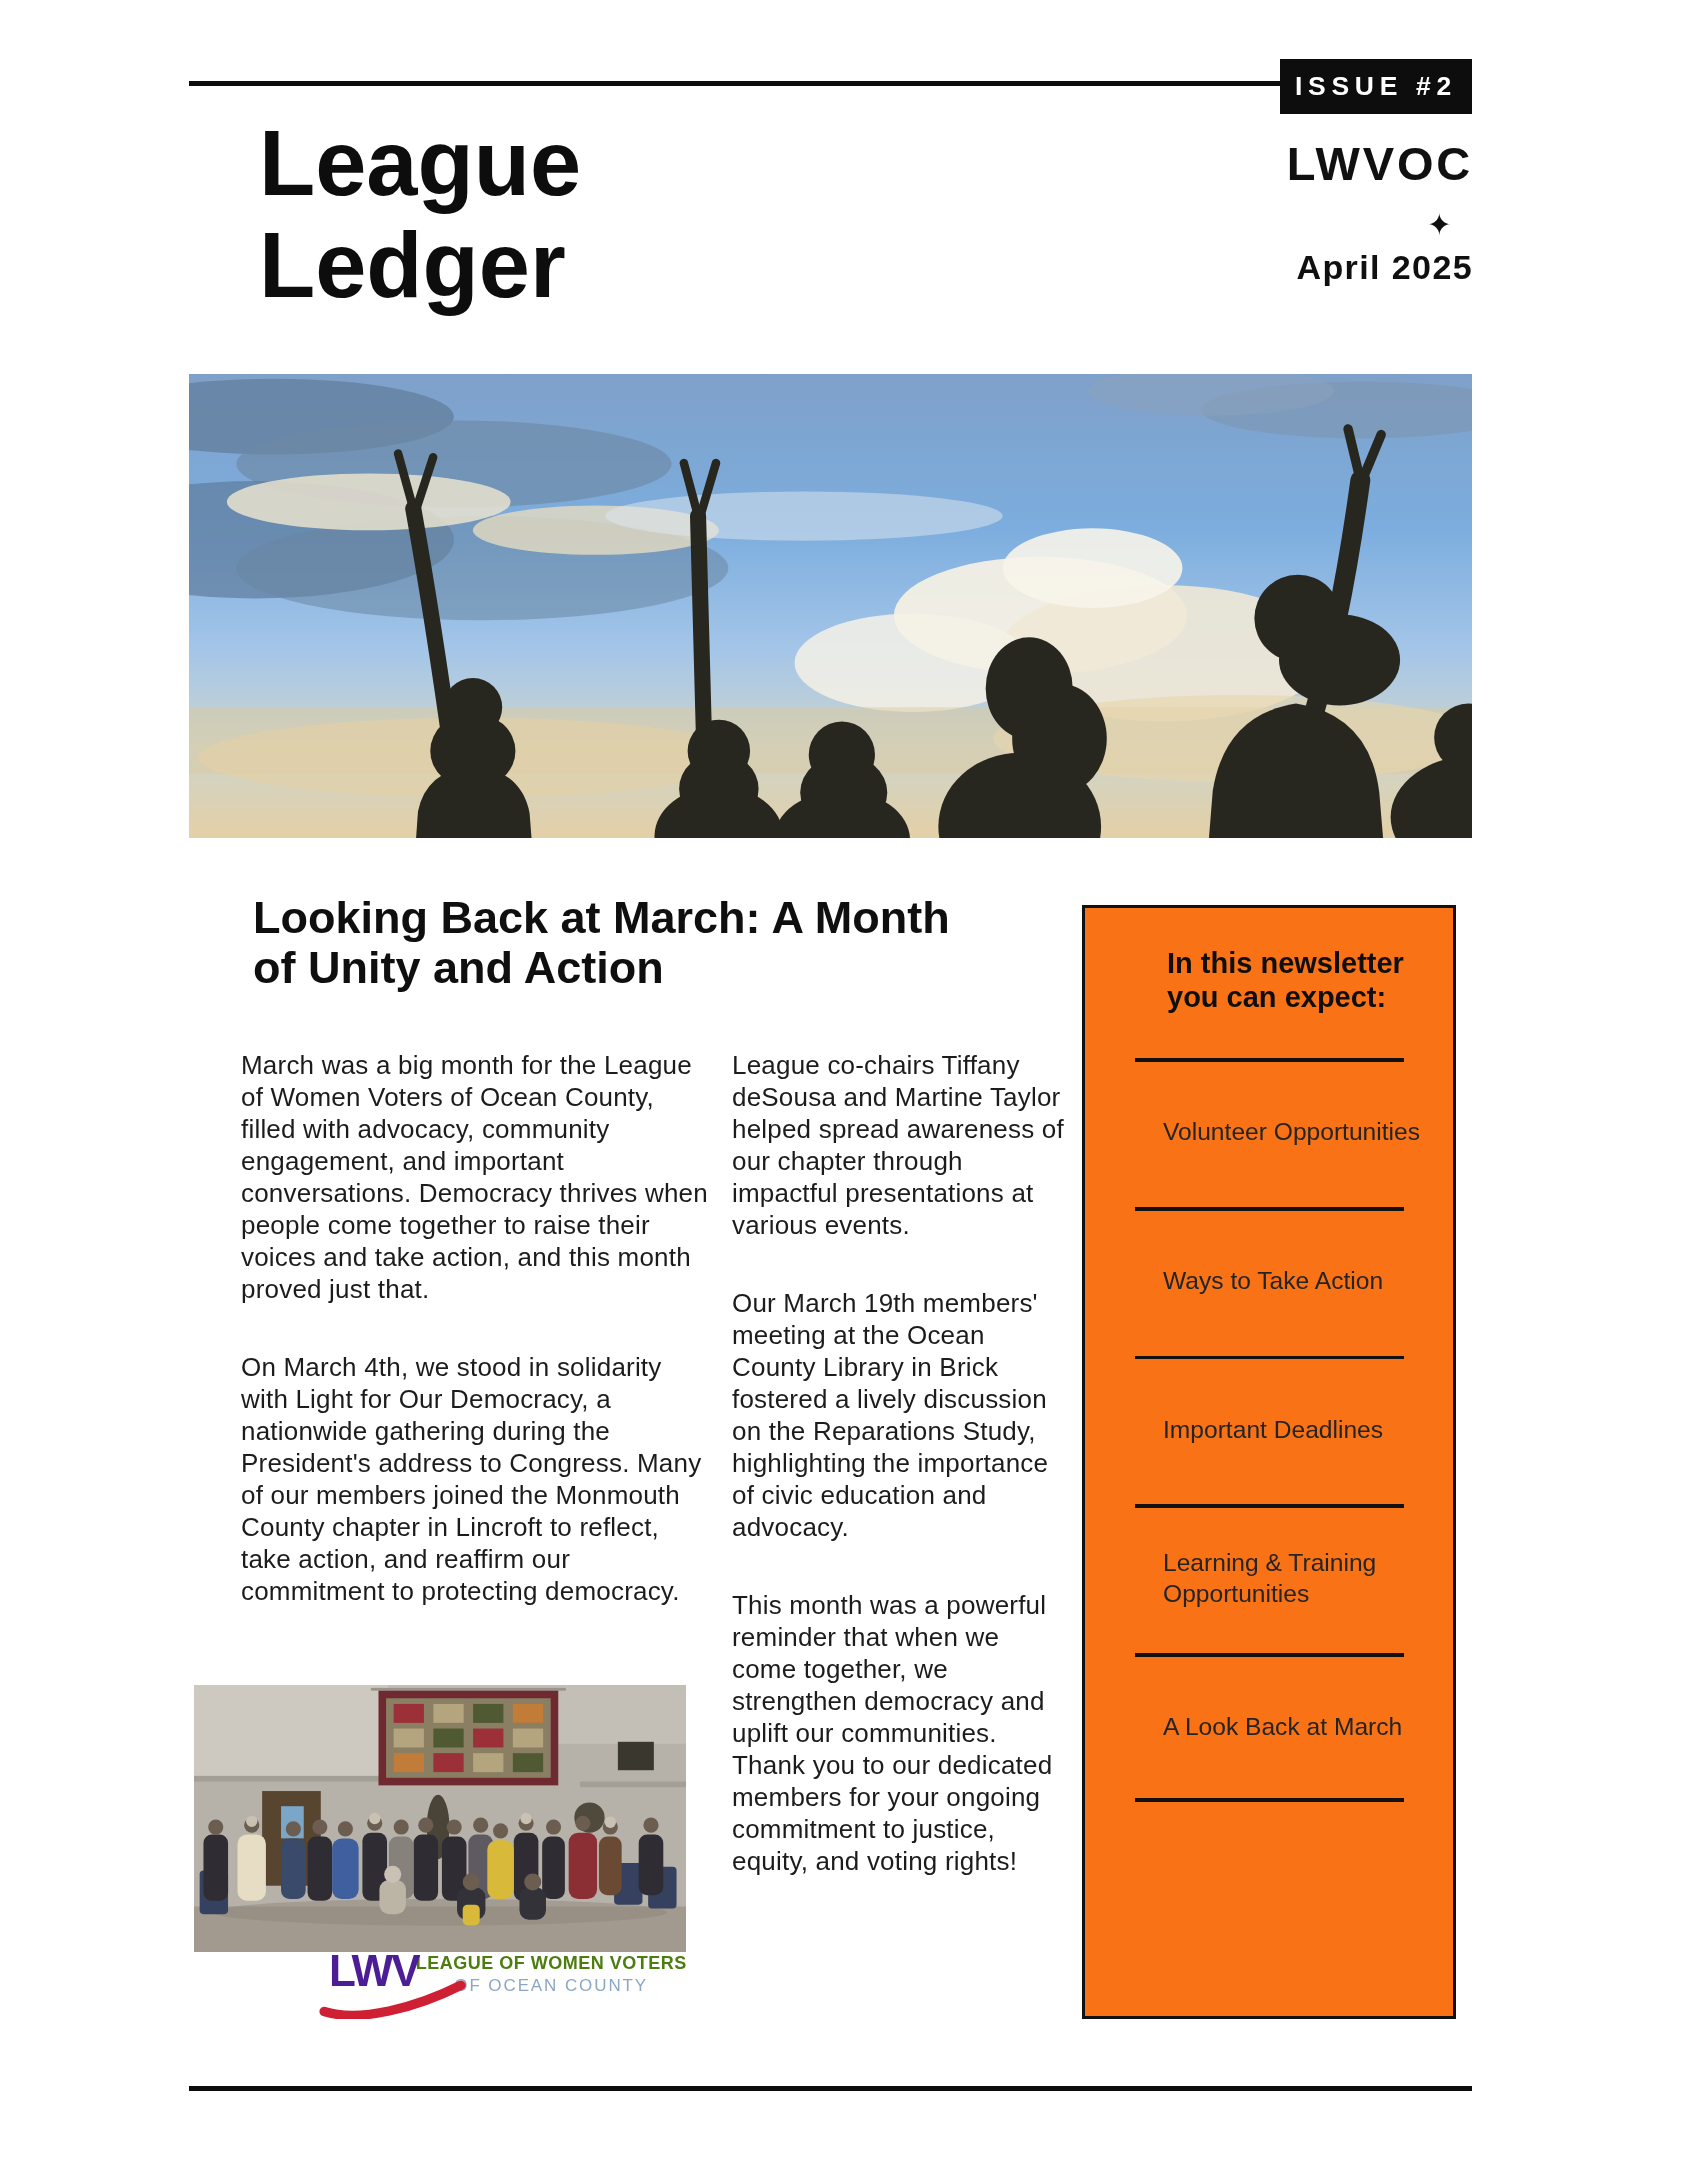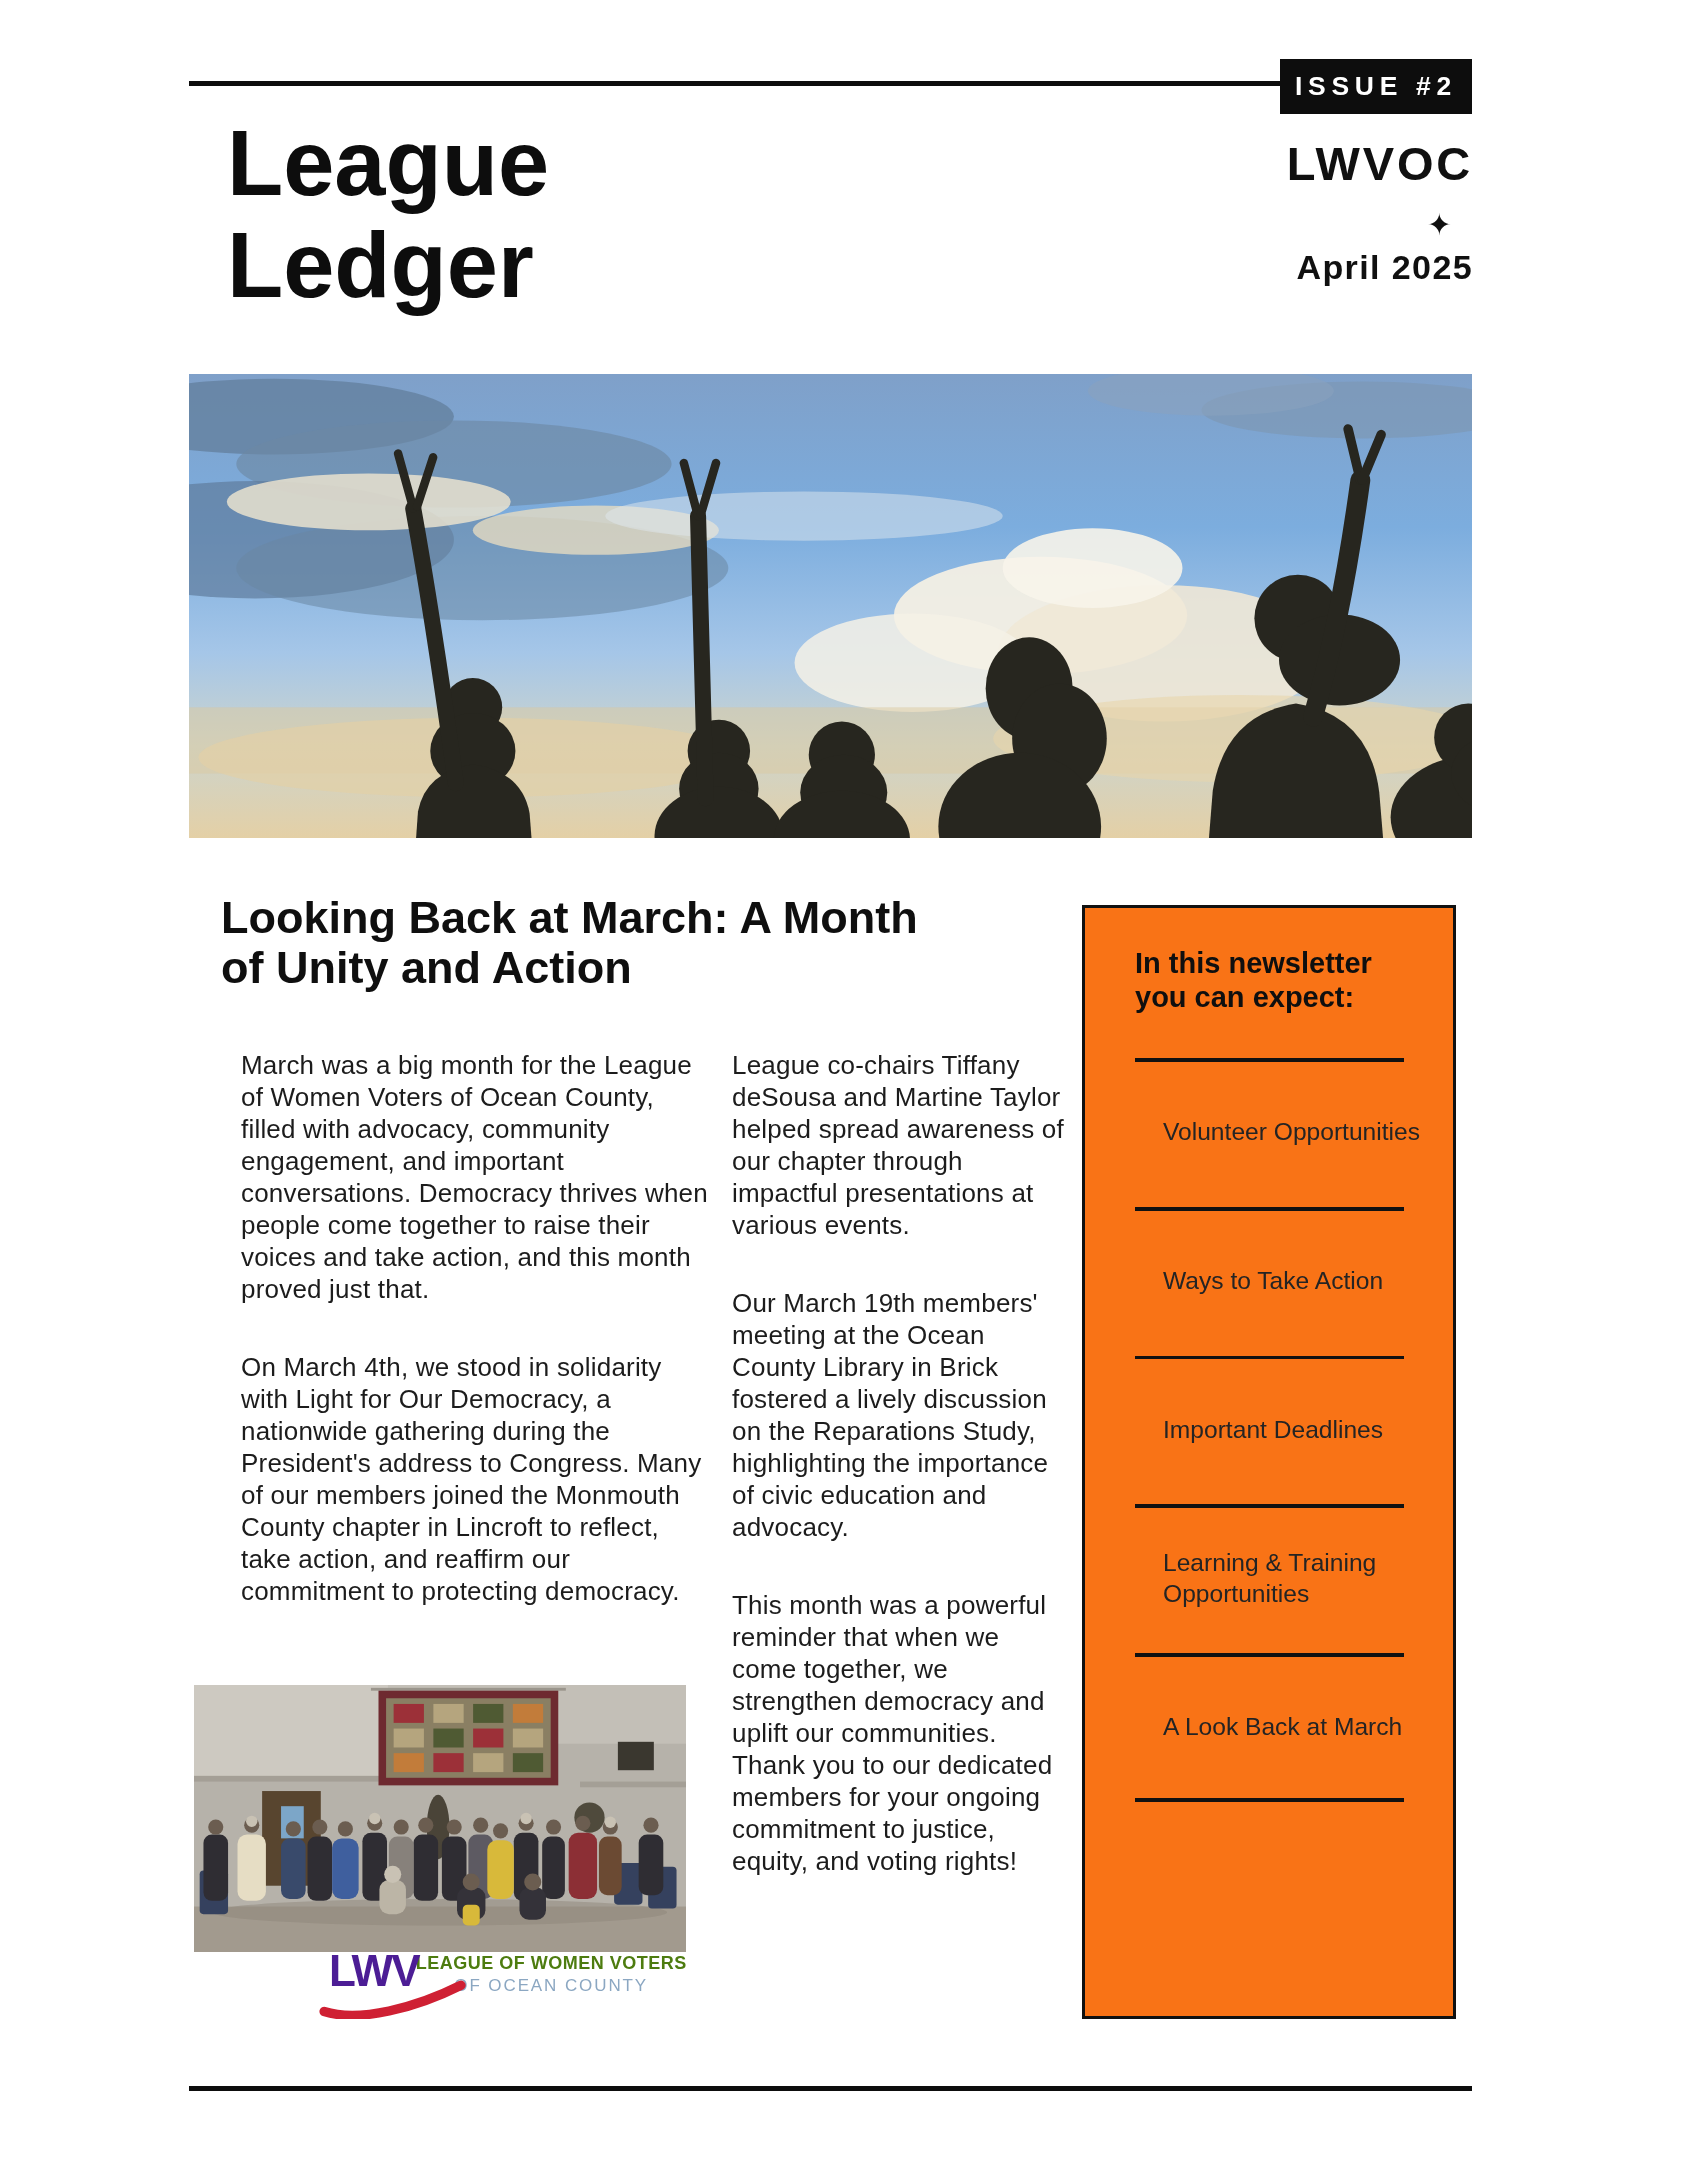--- a/index.html
+++ b/index.html
@@ -1,18 +1,18 @@
 <!DOCTYPE html>
 <html style="font-size:15px"><head>
 <meta charset="utf-8">
 <style>
   html,body{margin:0;padding:0;background:#ffffff;}
   .page{position:relative;width:1682px;height:2176px;background:#ffffff;overflow:hidden;
         font-family:"Liberation Sans", sans-serif;color:#161616;}
-  .pre{white-space:pre-line;}
+  .pre{white-space:pre-line;margin-left:32px;}
 
   
   .top-rule{position:absolute;left:189px;top:81px;width:1098px;height:4.7px;background:#0d0d0d;}
   .issue-box{position:absolute;left:1280px;top:59px;width:192px;height:55px;background:#0d0d0d;
              display:flex;align-items:center;justify-content:center;}
   .issue-box span{color:#ffffff;font-size:26.5px;font-weight:700;letter-spacing:5.7px;}
   .masthead{position:absolute;left:227px;top:112px;font-size:92px;font-weight:700;
             line-height:1.11;letter-spacing:0px;color:#0d0d0d;}
   .org{position:absolute;right:209px;top:136px;font-size:47px;font-weight:700;letter-spacing:2.8px;color:#101010;}
   .sparkle{position:absolute;right:230px;top:207px;font-size:30px;color:#101010;}

